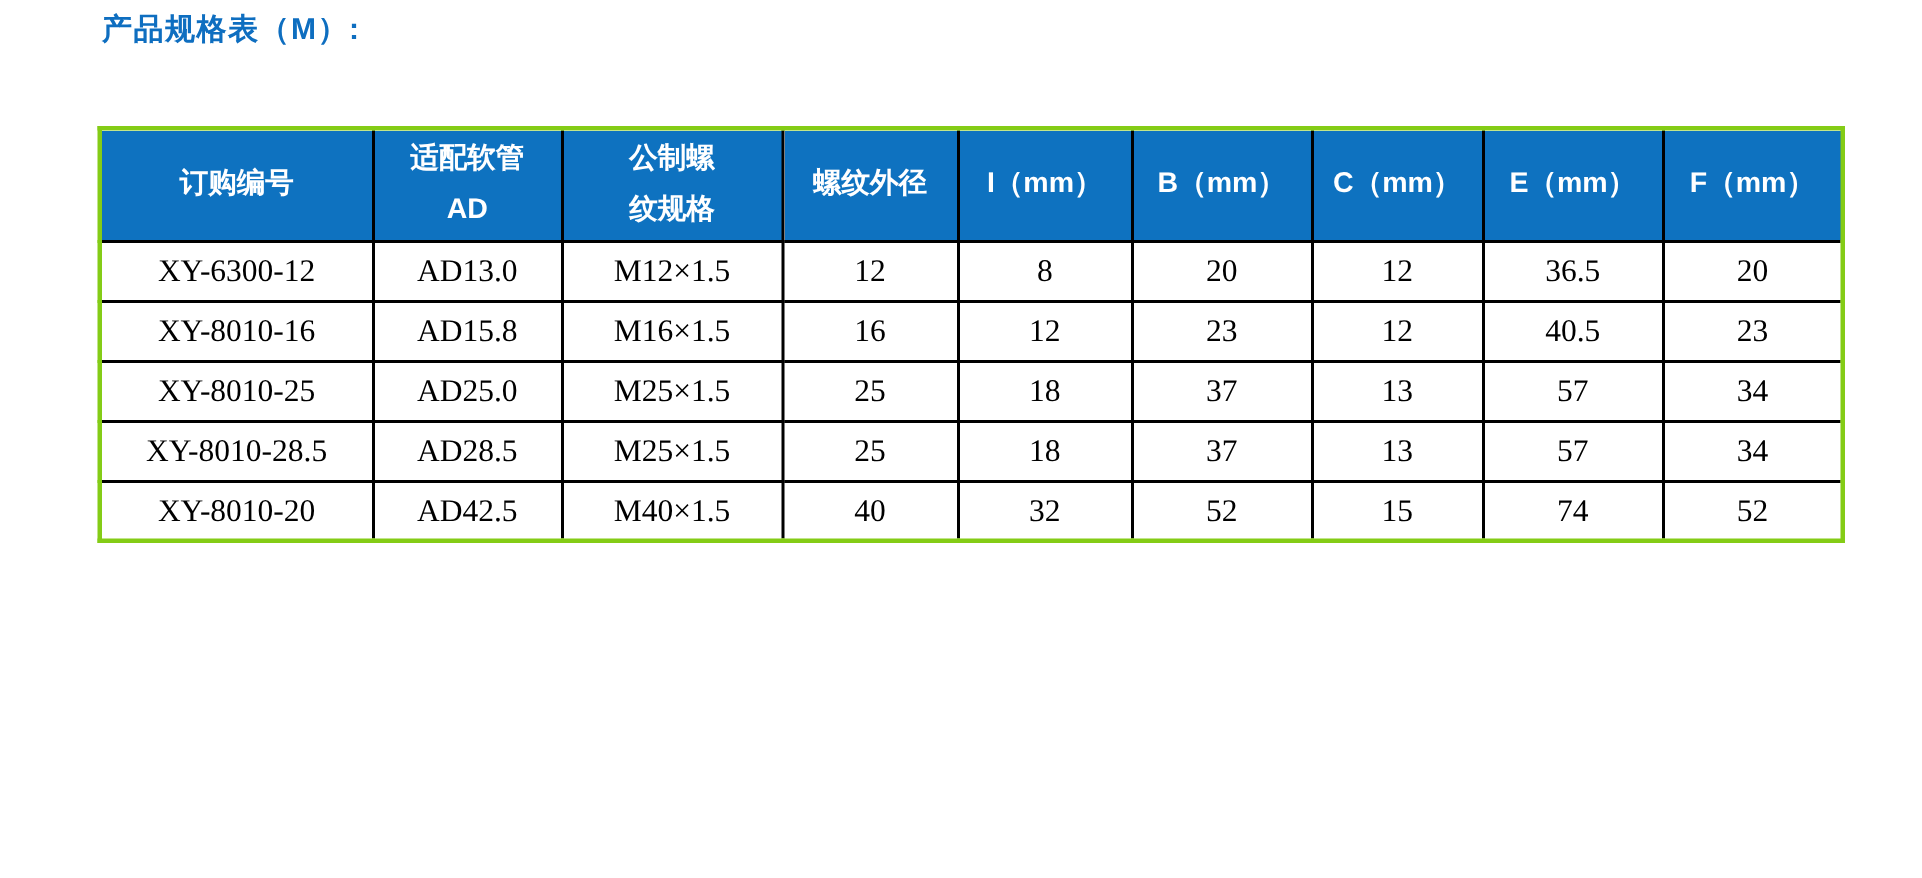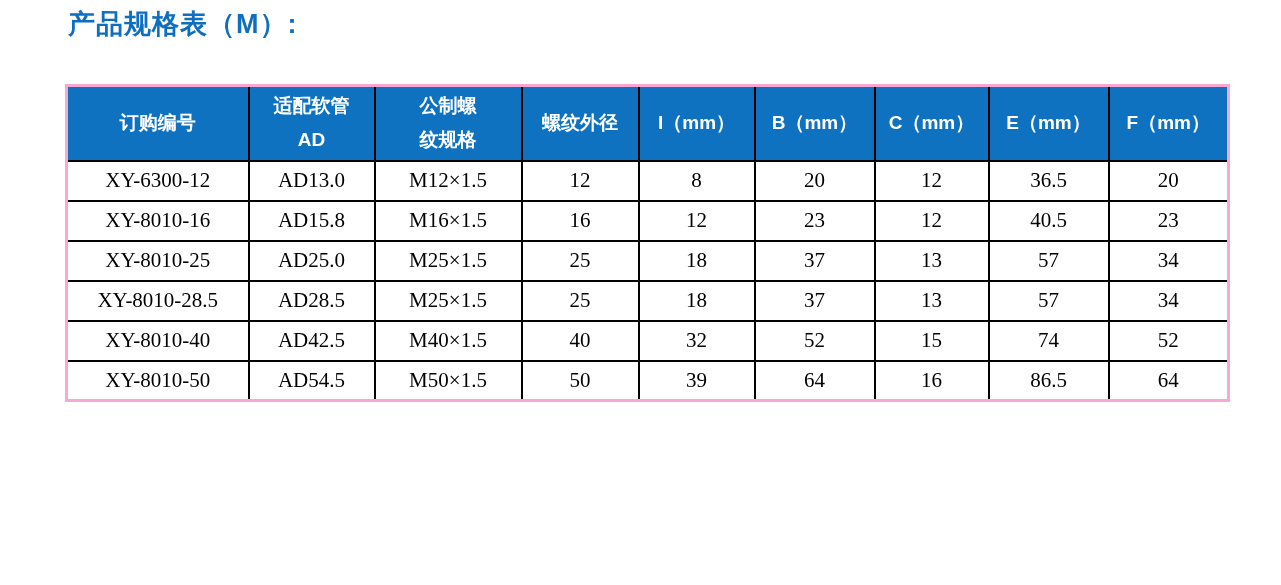--- a/index.html
+++ b/index.html
@@ -12,34 +12,34 @@
   }
   .page {
     position: relative;
     width: 1281px;
     height: 585px;
   }
   .page-title {
     position: absolute;
     left: 68px;
     top: 6px;
-    font-size: 27px;
+    font-size: 20px;
     font-weight: bold;
     letter-spacing: 1px;
     color: #0e6ec0;
     font-family: "Liberation Sans", sans-serif;
   }
   table.spec-table {
     position: absolute;
     left: 65px;
     top: 84px;
     border-collapse: collapse;
     table-layout: fixed;
     width: 1162px;
-    border: 3px solid #f9a8d4;
+    border: 3px solid #84cc16;
   }
   table.spec-table th,
   table.spec-table td {
     border: 2px solid #000000;
     text-align: center;
     vertical-align: middle;
     overflow: hidden;
   }
   table.spec-table th {
     background: #0e72c0;
@@ -132,37 +132,26 @@
           <td>AD28.5</td>
           <td>M25×1.5</td>
           <td>25</td>
           <td>18</td>
           <td>37</td>
           <td>13</td>
           <td>57</td>
           <td>34</td>
         </tr>
         <tr>
-          <td>XY-8010-40</td>
+          <td>XY-8010-20</td>
           <td>AD42.5</td>
           <td>M40×1.5</td>
           <td>40</td>
           <td>32</td>
           <td>52</td>
           <td>15</td>
           <td>74</td>
           <td>52</td>
         </tr>
-        <tr>
-          <td>XY-8010-50</td>
-          <td>AD54.5</td>
-          <td>M50×1.5</td>
-          <td>50</td>
-          <td>39</td>
-          <td>64</td>
-          <td>16</td>
-          <td>86.5</td>
-          <td>64</td>
-        </tr>
       </tbody>
   </table>
 
 </div>
 
 </body></html>

